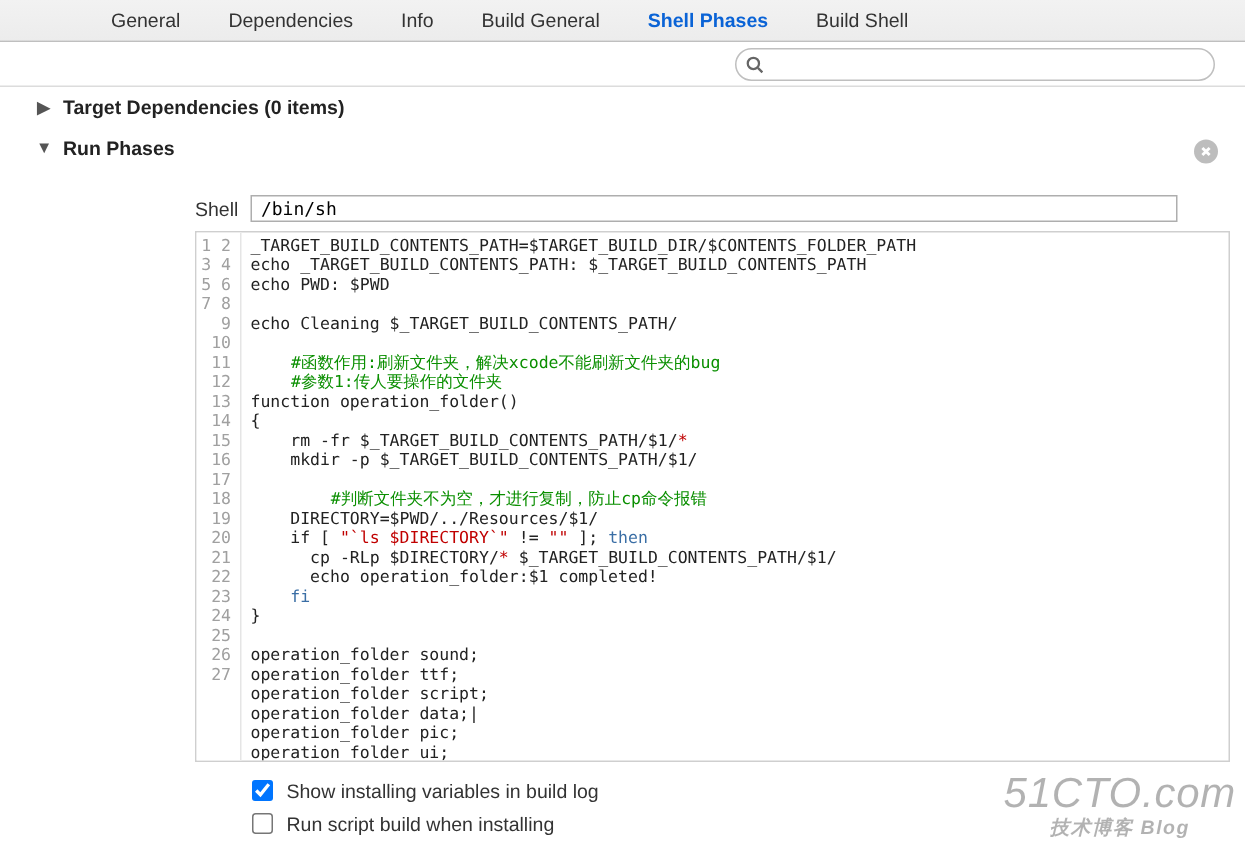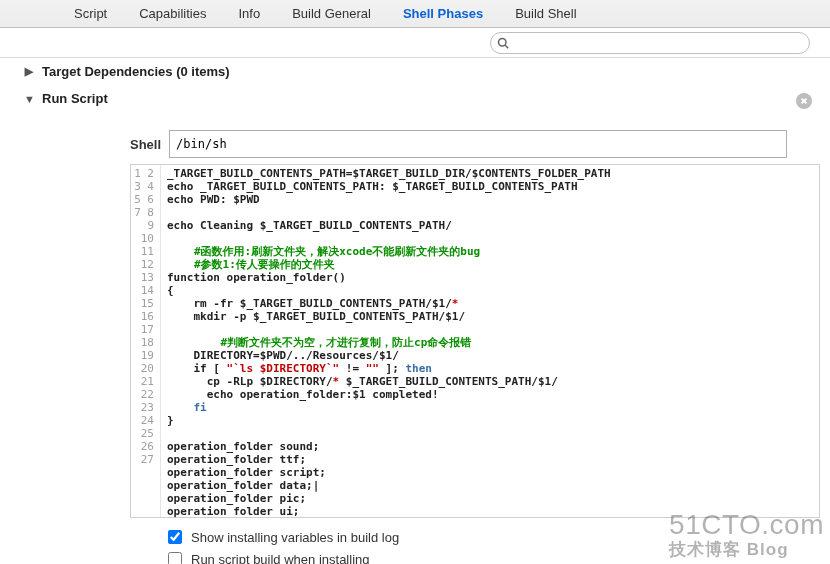--- a/index.html
+++ b/index.html
@@ -11,41 +11,41 @@
   .search { position: relative; width: 320px; }
   .search input { width: 100%; height: 22px; border: 1px solid #bfbfbf; border-radius: 11px; padding: 0 8px 0 24px; font-size: 12px; outline: none; }
   .search .icon { position: absolute; left: 7px; top: 50%; transform: translateY(-50%); width: 12px; height: 12px; color: #666; }
   .phase { padding: 6px 18px 6px 24px; }
   .phase-header { display: flex; align-items: center; gap: 8px; font-weight: 700; font-size: 13px; color: #222; cursor: pointer; }
   .phase-header .tri { width: 10px; text-align: center; color: #555; font-size: 11px; }
   .phase.run { position: relative; }
   .phase.run .close { position: absolute; right: 18px; top: 8px; width: 16px; height: 16px; border-radius: 50%; background: #bdbdbd; display: flex; align-items: center; justify-content: center; cursor: pointer; }
   .phase.run .close svg { width: 8px; height: 8px; stroke: #fff; stroke-width: 2.4px; }
   .shellrow { display: flex; align-items: center; gap: 8px; margin: 24px 0 6px 106px; }
-  .shellrow label { font-size: 13px; color: #333; font-weight: bold; }
-  .shellrow input { flex: 0 0 618px; height: 28px; border: 1px solid #aeaeae; padding: 0 6px; font-family: Menlo, Monaco, Consolas, monospace; font-size: 12px; outline: none; }
+  .shellrow label { font-size: 13px; color: #333; }
+  .shellrow input { flex: 0 0 618px; height: 18px; border: 1px solid #aeaeae; padding: 0 6px; font-family: Menlo, Monaco, Consolas, monospace; font-size: 12px; outline: none; }
   .editor { display: flex; margin-left: 106px; border: 1px solid #cfcfcf; width: 690px; height: 354px; overflow: hidden; background: #fff; }
   .gutter { width: 30px; background: #fff; border-right: 1px solid #e5e5e5; color: #a0a0a0; font-family: Menlo, Monaco, Consolas, monospace; font-size: 11px; text-align: right; padding: 2px 6px 2px 0; line-height: 13px; user-select: none; }
-  .code { flex: 1; padding: 2px 6px; font-family: Menlo, Monaco, Consolas, monospace; font-size: 11px; line-height: 13px; white-space: pre; color: #222; overflow: hidden; font-weight: bold; }
+  .code { flex: 1; padding: 2px 6px; font-family: Menlo, Monaco, Consolas, monospace; font-size: 11px; line-height: 13px; white-space: pre; color: #222; overflow: hidden; }
   .code .cmt { color: #0a8f00; margin-left: 27px; }
   .code .str { color: #c00000; }
   .code .kw  { color: #3a6ea5; }
   .checks { margin: 8px 0 0 140px; font-size: 13px; color: #333; }
   .checks .row { display: flex; align-items: center; gap: 6px; height: 22px; }
   .checks input[type=checkbox] { width: 14px; height: 14px; }
-  .watermark { position: absolute; right: 6px; bottom: 6px; color: rgba(0,0,0,0.30); text-align: left; line-height: 1; pointer-events: none; }
+  .watermark { position: absolute; right: 6px; bottom: 6px; color: rgba(0,0,0,0.30); text-align: center; line-height: 1; pointer-events: none; font-style: italic; }
   .watermark .big { font-family: Impact, "Arial Black", sans-serif; font-size: 28px; letter-spacing: 0.5px; }
-  .watermark .small { font-size: 17px; font-weight: 700; margin-top: 2px; letter-spacing: 1px; }
+  .watermark .small { font-size: 13px; font-weight: 700; margin-top: 2px; letter-spacing: 1px; }
 </style>
 </head>
 <body>
 
 <div class="tabbar">
-  <span class="tab">Script</span>
-  <span class="tab">Capabilities</span>
+  <span class="tab">General</span>
+  <span class="tab">Dependencies</span>
   <span class="tab">Info</span>
   <span class="tab">Build General</span>
   <span class="tab selected">Shell Phases</span>
   <span class="tab">Build Shell</span>
 </div>
 
 <div class="filterbar">
   <div class="search">
     <span class="icon">
       <svg viewBox="0 0 16 16" fill="none" stroke="currentColor" stroke-width="2">
@@ -60,21 +60,21 @@
 <div class="phase">
   <div class="phase-header">
     <span class="tri">▶</span>
     <span>Target Dependencies (0 items)</span>
   </div>
 </div>
 
 <div class="phase run">
   <div class="phase-header">
     <span class="tri">▼</span>
-    <span>Run Script</span>
+    <span>Run Phases</span>
   </div>
   <span class="close">
     <svg viewBox="0 0 10 10">
         <line x1="2" y1="2" x2="8" y2="8"></line>
         <line x1="8" y1="2" x2="2" y2="8"></line>
       </svg>
   </span>
 
   <div class="shellrow">
     <label>Shell</label>

